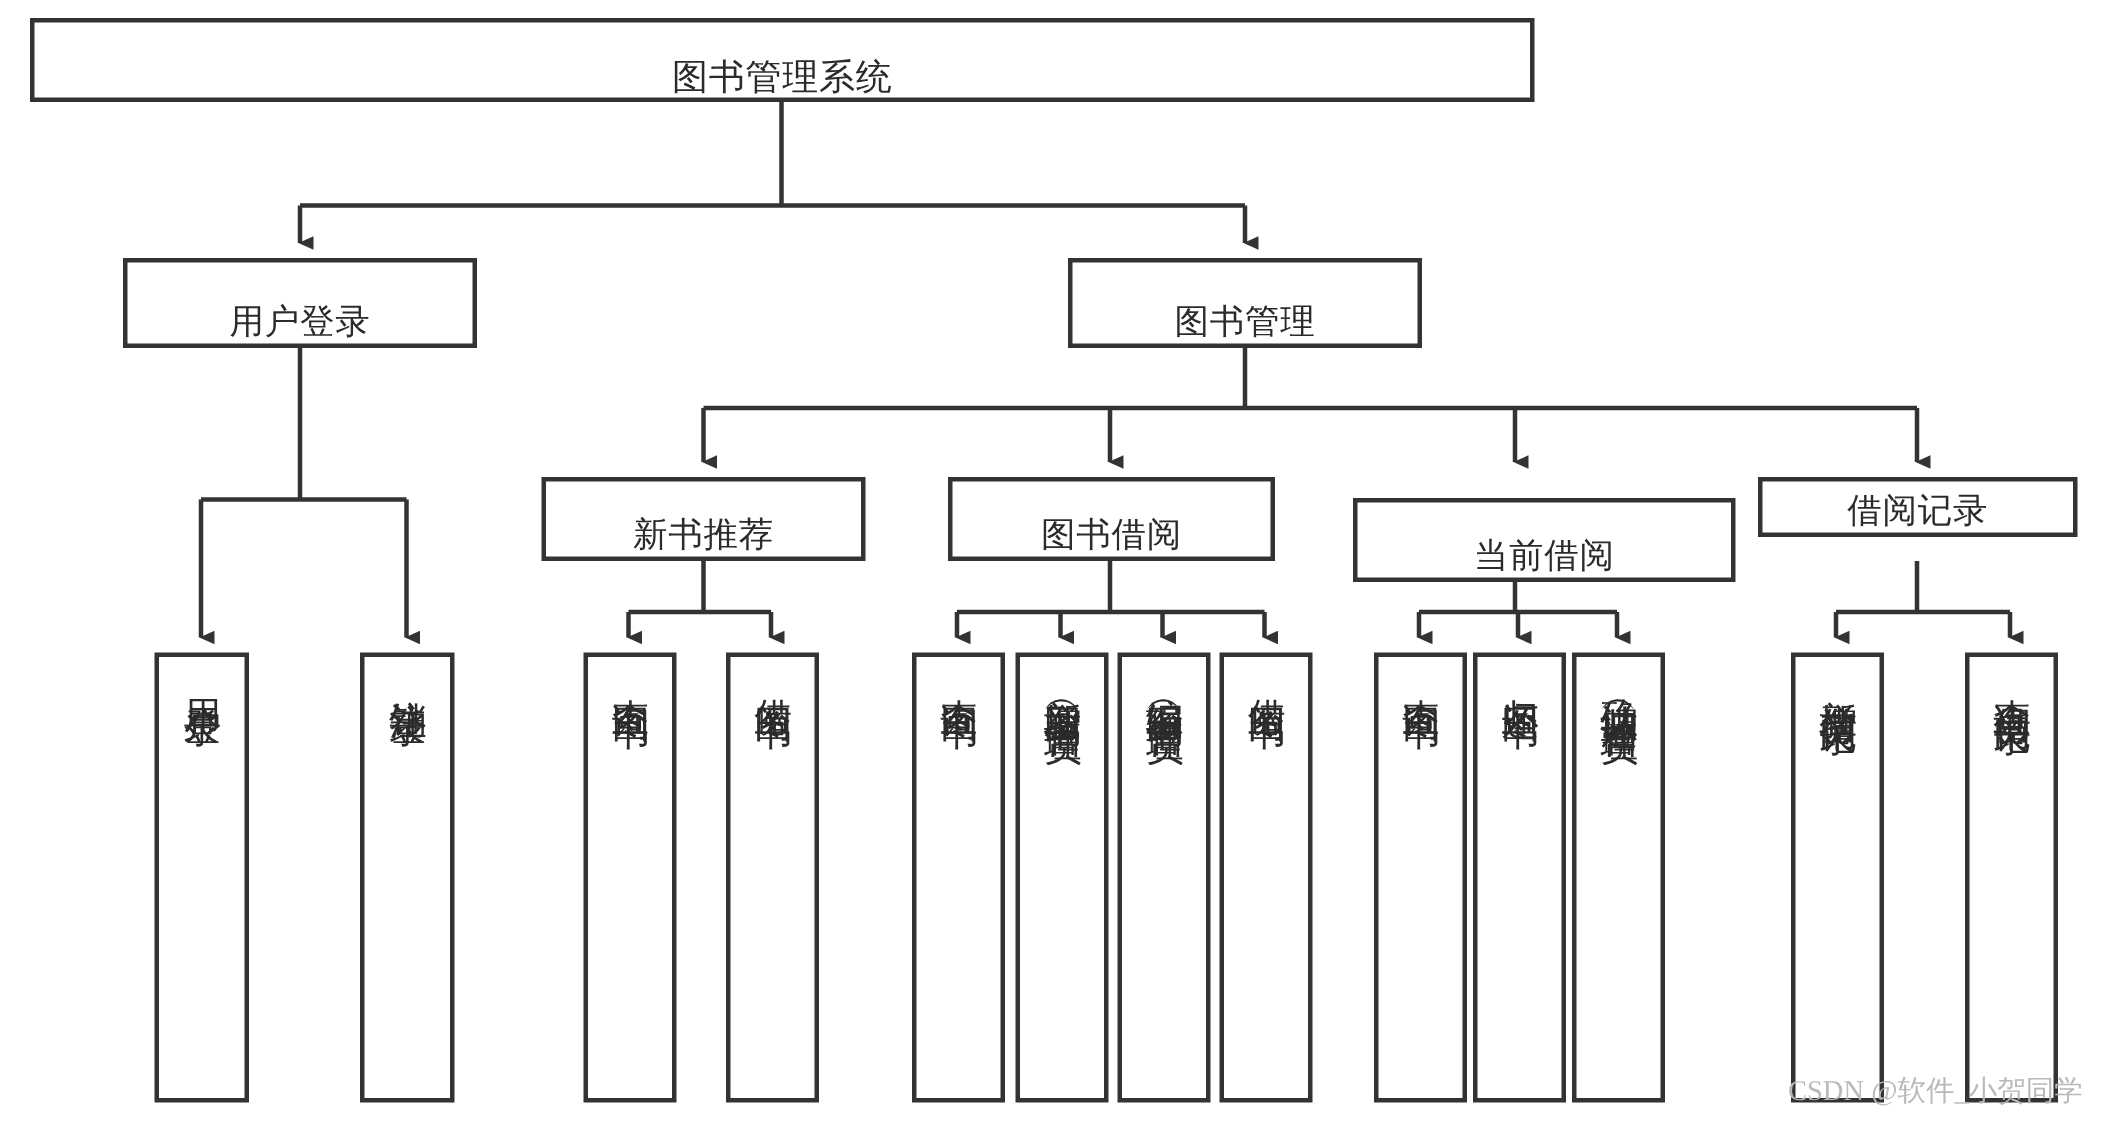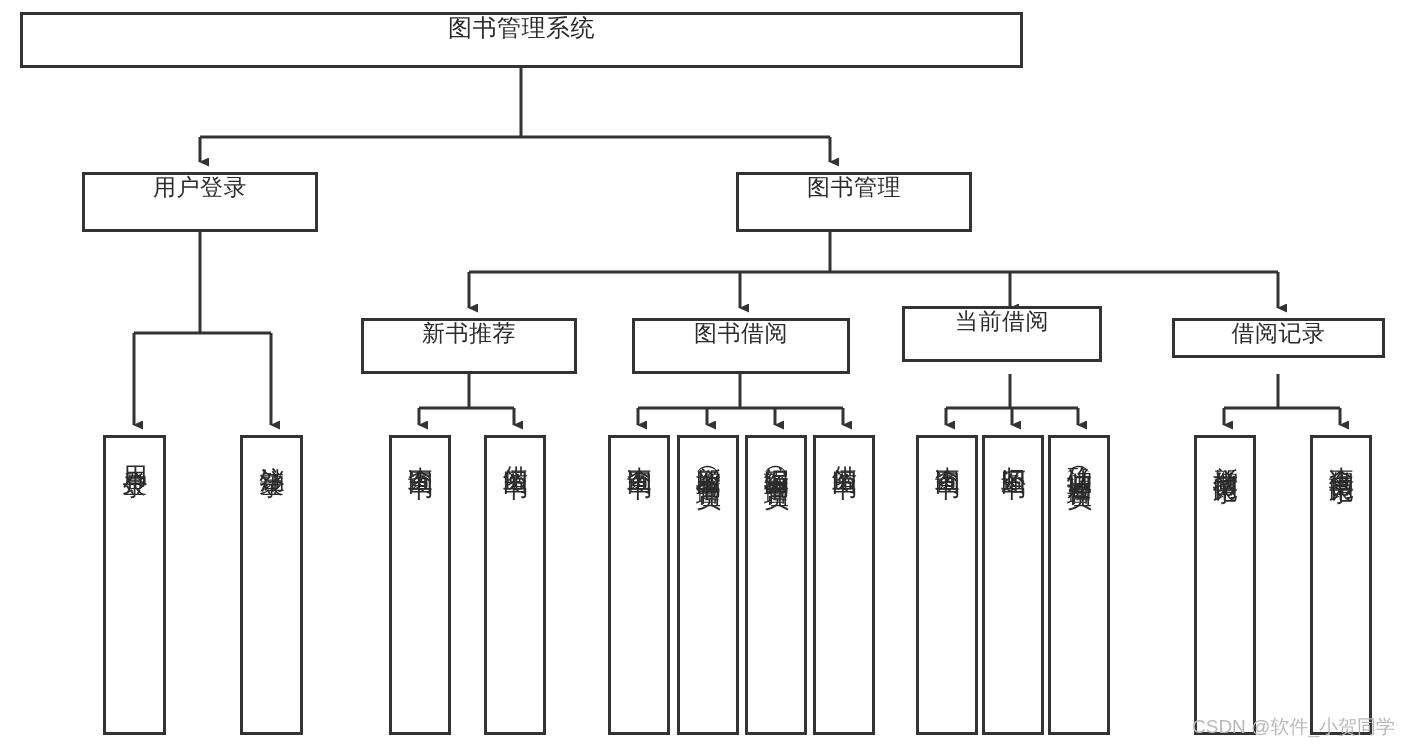--- a/index.html
+++ b/index.html
@@ -27,21 +27,21 @@
     width: 1405px;
     height: 747px;
     pointer-events: none;
   }
   .node {
     position: absolute;
     box-sizing: border-box;
     background: #ffffff;
     border: 3px solid #333333;
     display: flex;
-    align-items: flex-start;
+    align-items: flex-end;
     justify-content: center;
     overflow: hidden;
   }
   .node .node-label {
     color: #2b2b2b;
     line-height: 1.12;
     white-space: nowrap;
     text-align: center;
   }
   .node.horizontal .node-label {
@@ -61,21 +61,21 @@
     letter-spacing: 3px;
   }
   .node.root .node-label {
     font-size: 24px;
   }
   .watermark {
     position: absolute;
     color: #b9b9b9;
     font-size: 19px;
     white-space: nowrap;
-    font-family: Liberation Sans, sans-serif;
+    font-family: Liberation Serif, serif;
   }
 </style>
 </head>
 <body>
 
 <div id="diagram-root">
 
   <svg id="connectors" viewBox="0 0 1405 747" xmlns="http://www.w3.org/2000/svg">
     <defs>
       <marker id="arrowhead" markerWidth="9" markerHeight="10" refX="4.5" refY="9" orient="auto" markerUnits="userSpaceOnUse">
@@ -119,30 +119,30 @@
       </g>
   </svg>
 
   <div id="nodes-layer">
       <div class="node horizontal root" style="left: 20px; top: 12px; width: 1003px; height: 56px;">
         <span class="node-label">图书管理系统</span>
       </div>
       <div class="node horizontal" style="left: 82px; top: 172px; width: 236px; height: 60px;">
         <span class="node-label">用户登录</span>
       </div>
-      <div class="node horizontal" style="left: 736px; top: 172px; width: 236px; height: 60px;">
+      <div class="node horizontal" style="left: 712px; top: 172px; width: 236px; height: 60px;">
         <span class="node-label">图书管理</span>
       </div>
       <div class="node horizontal" style="left: 361px; top: 318px; width: 216px; height: 56px;">
         <span class="node-label">新书推荐</span>
       </div>
       <div class="node horizontal" style="left: 632px; top: 318px; width: 218px; height: 56px;">
         <span class="node-label">图书借阅</span>
       </div>
-      <div class="node horizontal" style="left: 902px; top: 306px; width: 200px; height: 56px;">
+      <div class="node horizontal" style="left: 902px; top: 332px; width: 255px; height: 56px;">
         <span class="node-label">当前借阅</span>
       </div>
       <div class="node horizontal" style="left: 1172px; top: 318px; width: 213px; height: 40px;">
         <span class="node-label">借阅记录</span>
       </div>
       <div class="node vertical" style="left: 103px; top: 435px; width: 63px; height: 300px;">
         <span class="node-label">用户登录</span>
       </div>
       <div class="node vertical" style="left: 240px; top: 435px; width: 63px; height: 300px;">
         <span class="node-label">注销登录</span>

